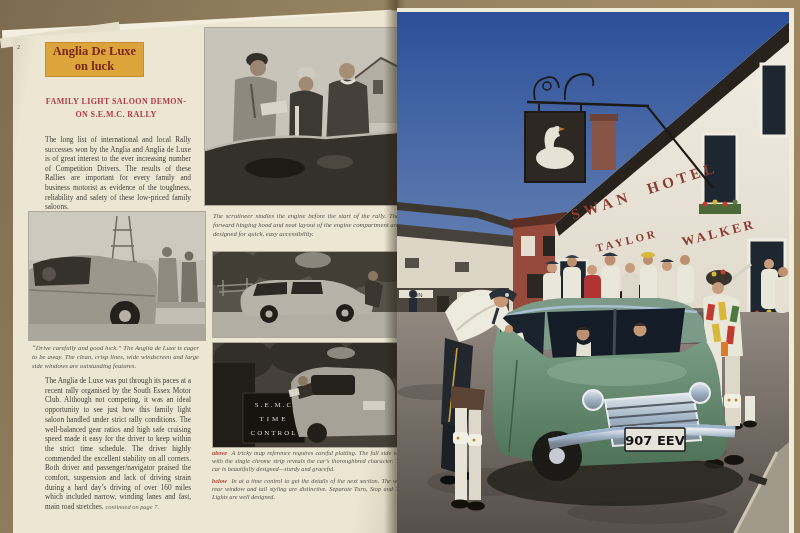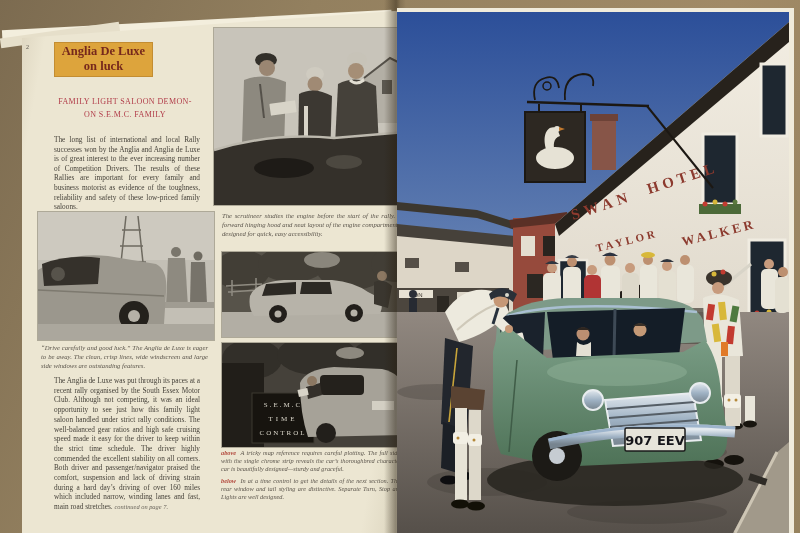--- a/index.html
+++ b/index.html
@@ -1,30 +1,30 @@
 <!DOCTYPE html>
 <html><head>
 <meta charset="utf-8">
 <style>
   html,body{margin:0;padding:0;}
   #stage{position:relative;width:800px;height:533px;overflow:hidden;
          background:linear-gradient(115deg,#7c6b50 0%,#93805f 30%,#a18a66 70%,#96825e 100%);
          font-family:"Liberation Serif",serif;}
   .abs{position:absolute;}
   
-  #left-page{left:22px;top:8px;width:386px;height:525px;
+  #left-page{left:13px;top:8px;width:386px;height:525px;
     background:linear-gradient(100deg,#ddd5bf 0%,#ece6d2 6%,#ece6d2 90%,#d8d1ba 100%);
     clip-path:polygon(0 30px,100% 2px,100% 100%,0 100%);}
   .underpage{background:#f3eedd;}
   #gutter{left:384px;top:0;width:22px;height:533px;
     background:linear-gradient(90deg,rgba(60,45,25,0) 0%,rgba(40,30,15,.45) 55%,rgba(40,30,15,.15) 75%,rgba(60,45,25,0) 100%);}
   .pagenum{font-size:6px;color:#55504a;}
   #title-box{background:#dda43c;box-shadow:0 0 0 1px rgba(120,70,20,.25) inset;
     color:#76281c;text-align:center;font-weight:bold;font-size:12.5px;line-height:15px;padding-top:2px;}
-  .headline{color:#b13c49;font-weight:normal;font-size:8px;letter-spacing:.4px;
+  .headline{color:#b13c49;font-weight:bold;font-size:8px;letter-spacing:.4px;
     text-align:center;line-height:13px;}
   .bodycopy{color:#46423a;font-size:7.3px;line-height:9.7px;text-align:justify;}
   .caption{color:#5a544b;font-size:6.7px;line-height:8.8px;font-style:italic;text-align:justify;}
   .caption-sm{color:#5a544b;font-size:6.3px;line-height:8.2px;font-style:italic;text-align:justify;}
   .redlabel{color:#b2483c;font-weight:bold;}
   .contnote{font-style:italic;font-size:6.4px;color:#6a655c;}
   .photo{box-shadow:0 0 0 1px rgba(60,55,45,.35);}
   
   #right-page{left:397px;top:8px;width:397px;height:525px;background:#f0ebdb;}
   #right-photo{left:0;top:4px;width:392px;height:521px;}
@@ -42,21 +42,21 @@
 
     <div class="abs pagenum" style="left:4px;top:36px;">2</div>
 
     <div id="title-box" class="abs" style="left:32px;top:34px;width:99px;height:33px;">
       <div>Anglia De Luxe</div>
       <div>on luck</div>
     </div>
 
     <div class="abs headline" style="left:24px;top:87px;width:158px;">
       <div>FAMILY LIGHT SALOON DEMON-</div>
-      <div>ON S.E.M.C. FAMILY</div>
+      <div>ON S.E.M.C. RALLY</div>
     </div>
 
     <div class="abs bodycopy" style="left:32px;top:127px;width:146px;line-height:9.6px;">The long list of international and local Rally successes won by the Anglia and Anglia de Luxe is of great interest to the ever increasing number of Competition Drivers.  The results of these Rallies are important for every family and business motorist as evidence of the toughness, reliability and safety of these low-priced family saloons.</div>
 
     <svg class="abs photo" style="left:16px;top:204px;" width="176" height="128" viewBox="0 0 176 128" preserveAspectRatio="none">
       <rect width="176" height="128" fill="#c3bfb5"></rect>
       <rect y="0" width="176" height="48" fill="#cdc9bf"></rect>
       <g stroke="#6e6a60" stroke-width="1.5" fill="none">
         <path d="M88 4 L82 60 M100 4 L106 60 M84 18 L103 18 M82 34 L105 34 M80 50 L108 50"></path>
       </g>

